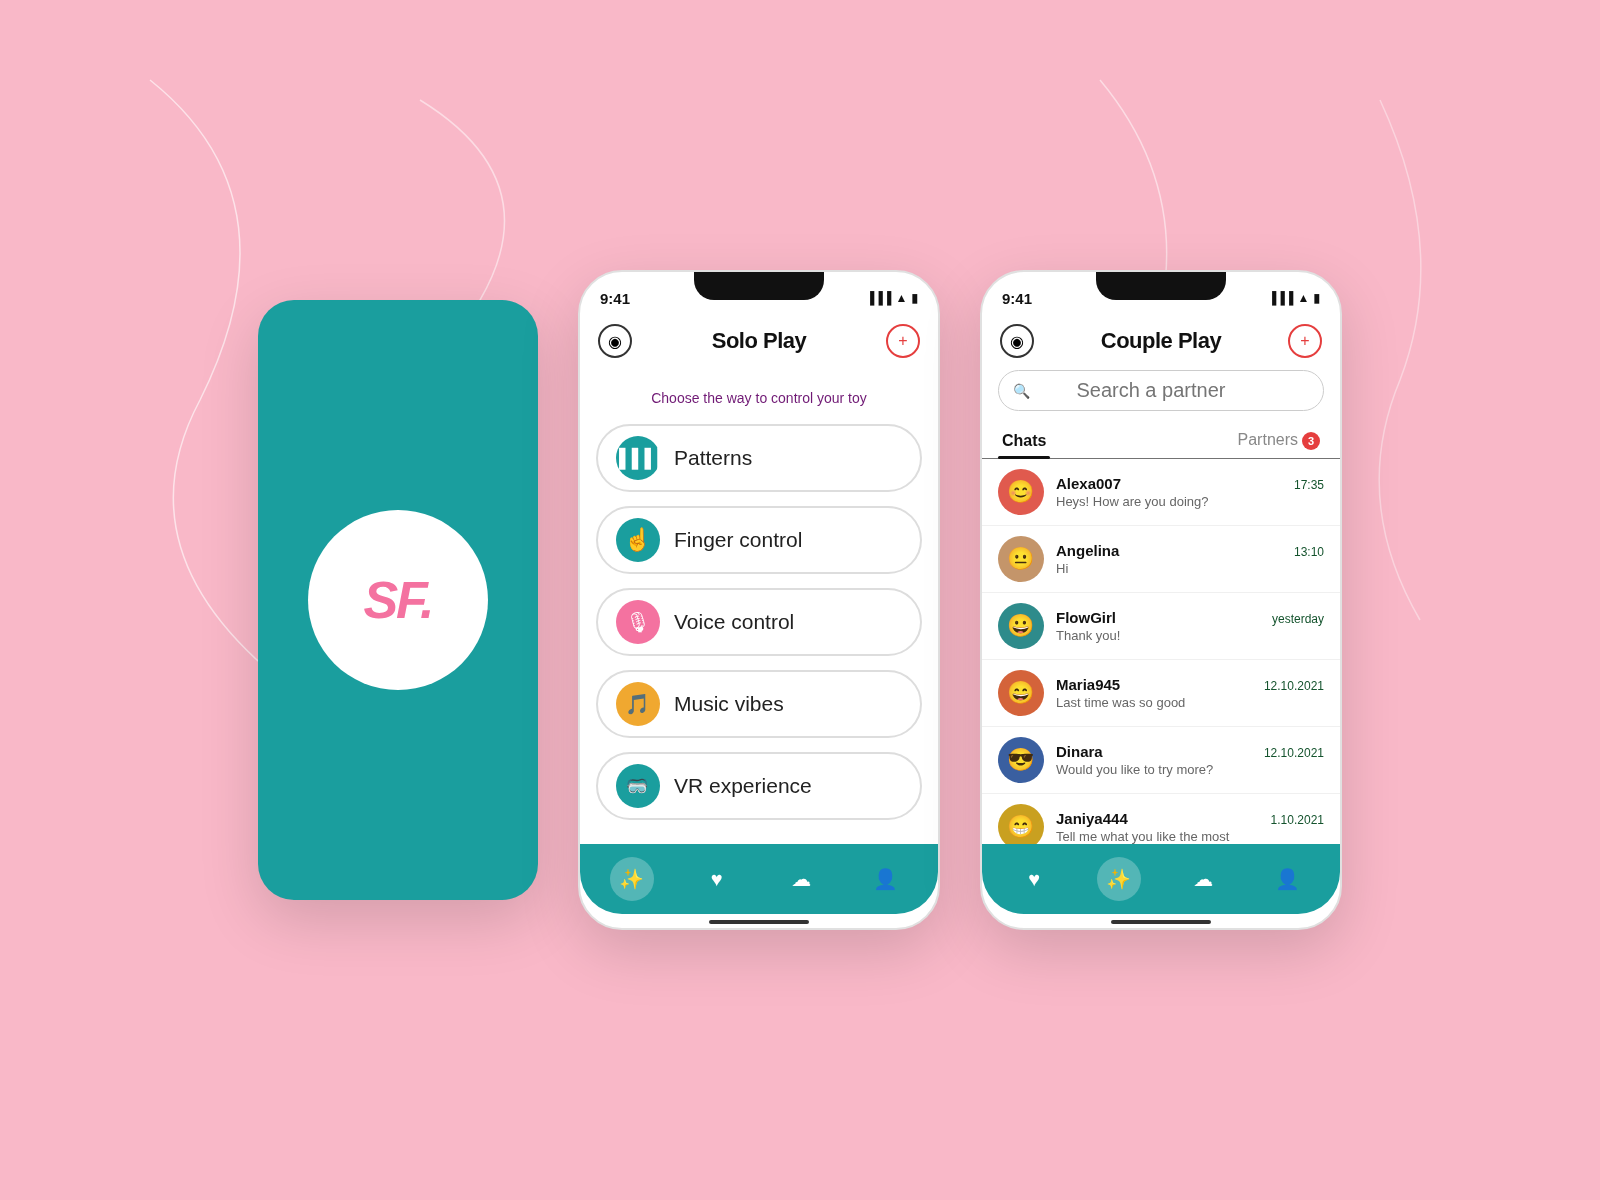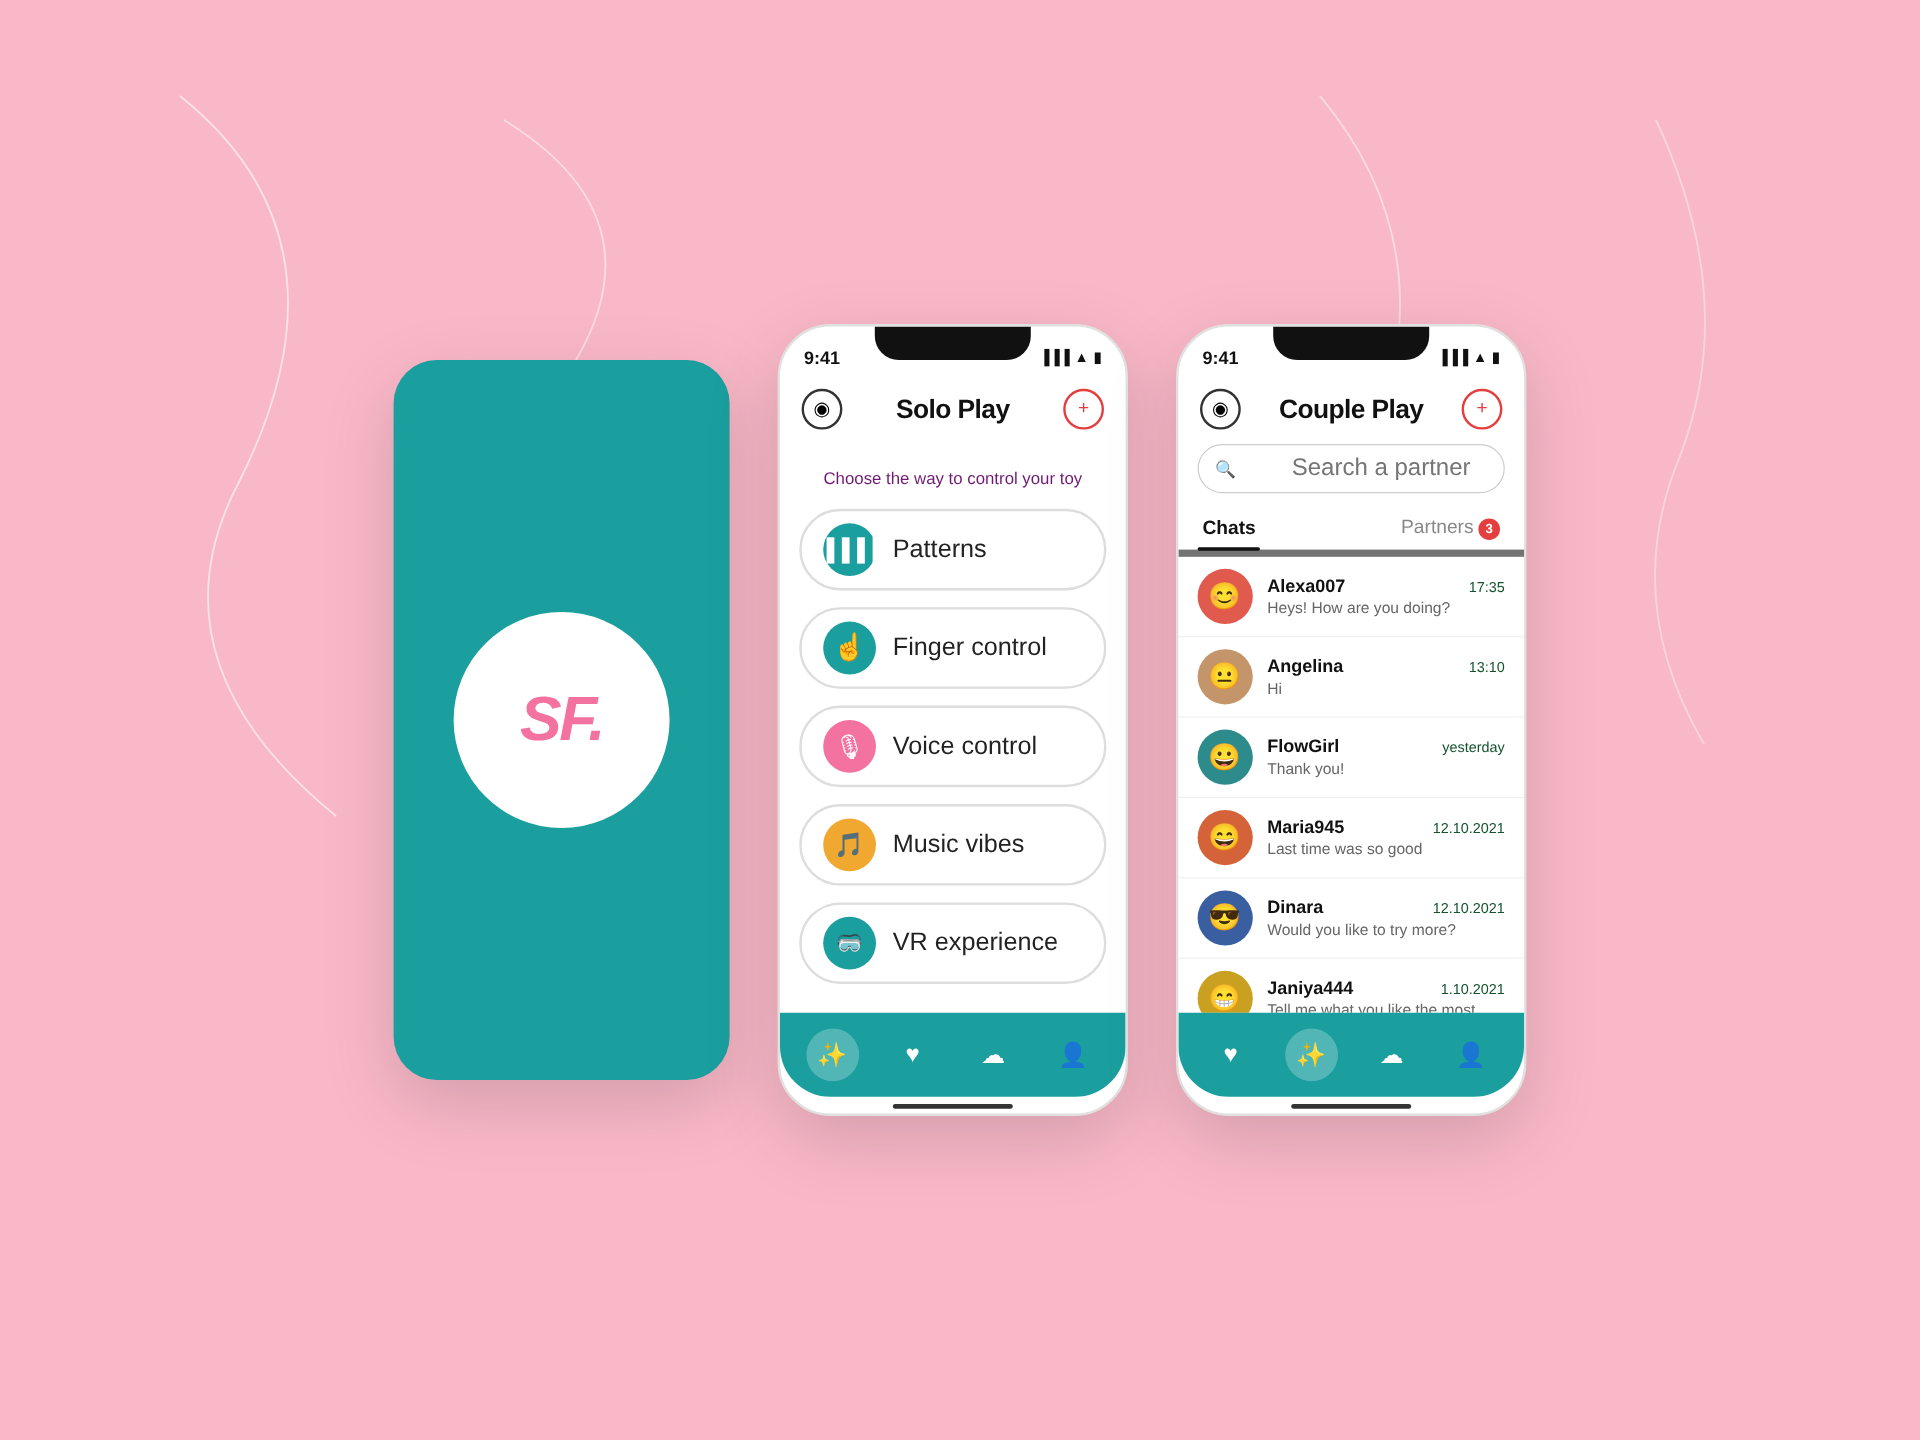--- a/index.html
+++ b/index.html
@@ -55,21 +55,21 @@
     .splash-logo {
       font-size: 52px;
       font-weight: 900;
       color: #F472A0;
       font-style: italic;
       letter-spacing: -2px;
     }
 
     
     .phone-frame {
-      width: 292px;
+      width: 362px;
       height: 660px;
       background: white;
       border-radius: 44px;
       border: 2px solid #e0e0e0;
       box-shadow: 0 20px 60px rgba(0,0,0,0.15);
       display: flex;
       flex-direction: column;
       overflow: hidden;
       position: relative;
     }
@@ -247,21 +247,21 @@
       color: #888;
       flex: 1;
       background: transparent;
     }
 
     .tabs-row {
       display: flex;
       align-items: center;
       justify-content: space-between;
       padding: 0 16px;
-      border-bottom: 6px solid #737373;
+      border-bottom: 1px solid #737373;
       margin-bottom: 0;
       flex-shrink: 0;
     }
 
     .tab {
       font-size: 16px;
       font-weight: 600;
       padding: 8px 4px;
       color: #111;
       cursor: pointer;

